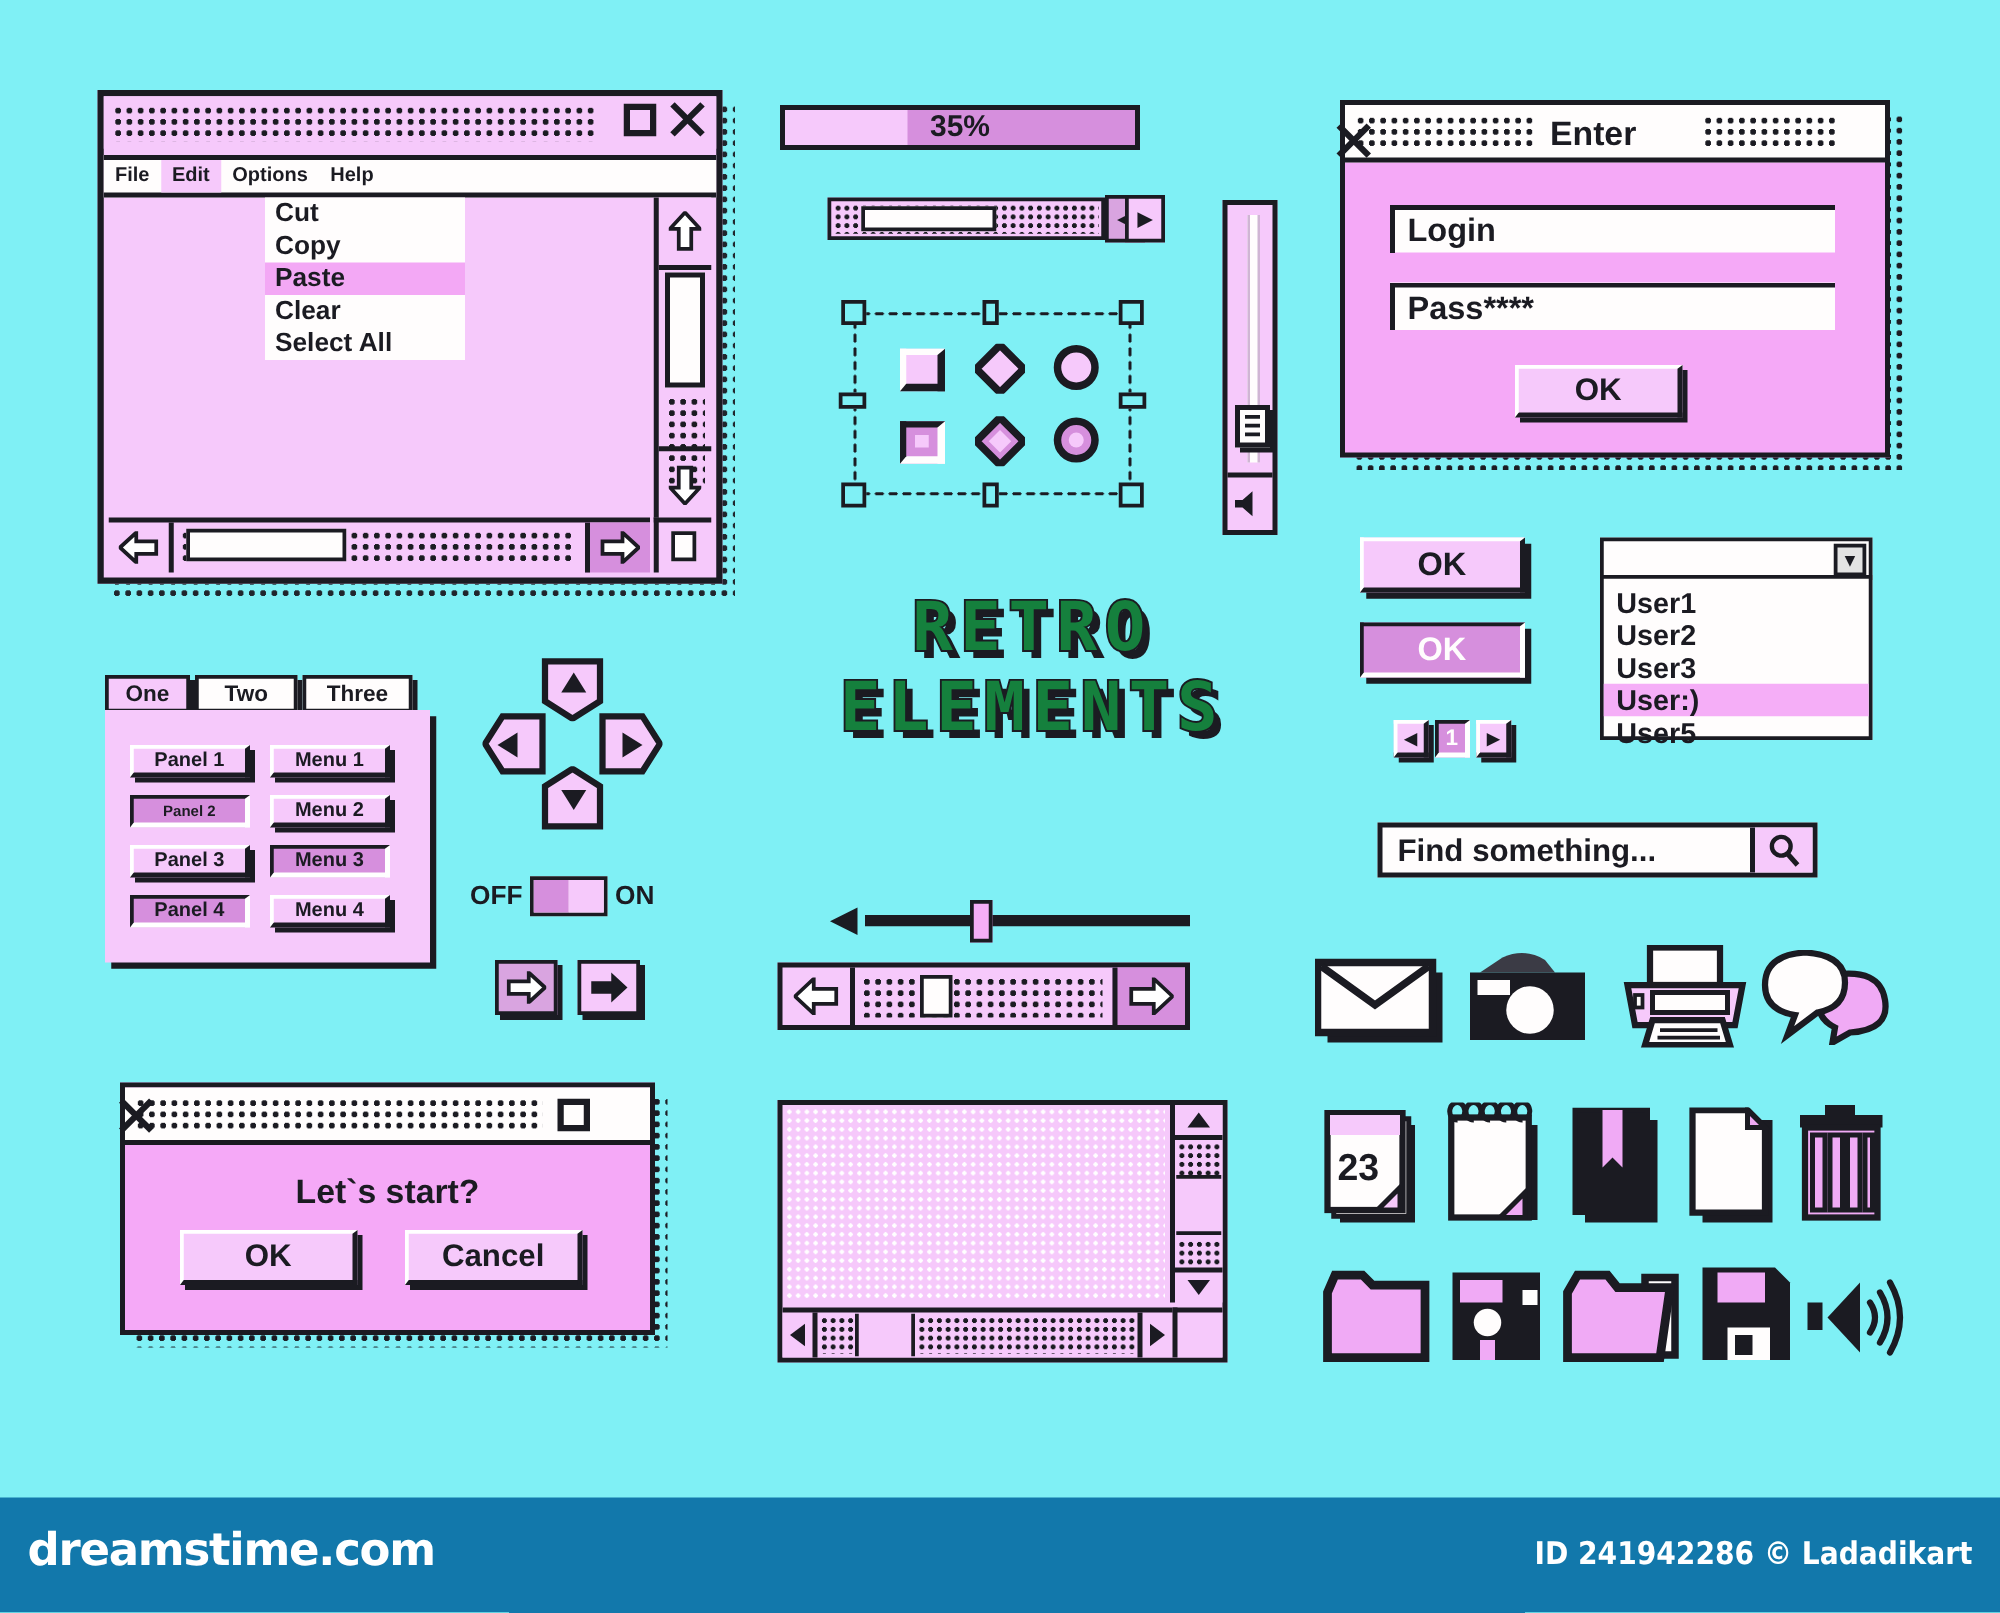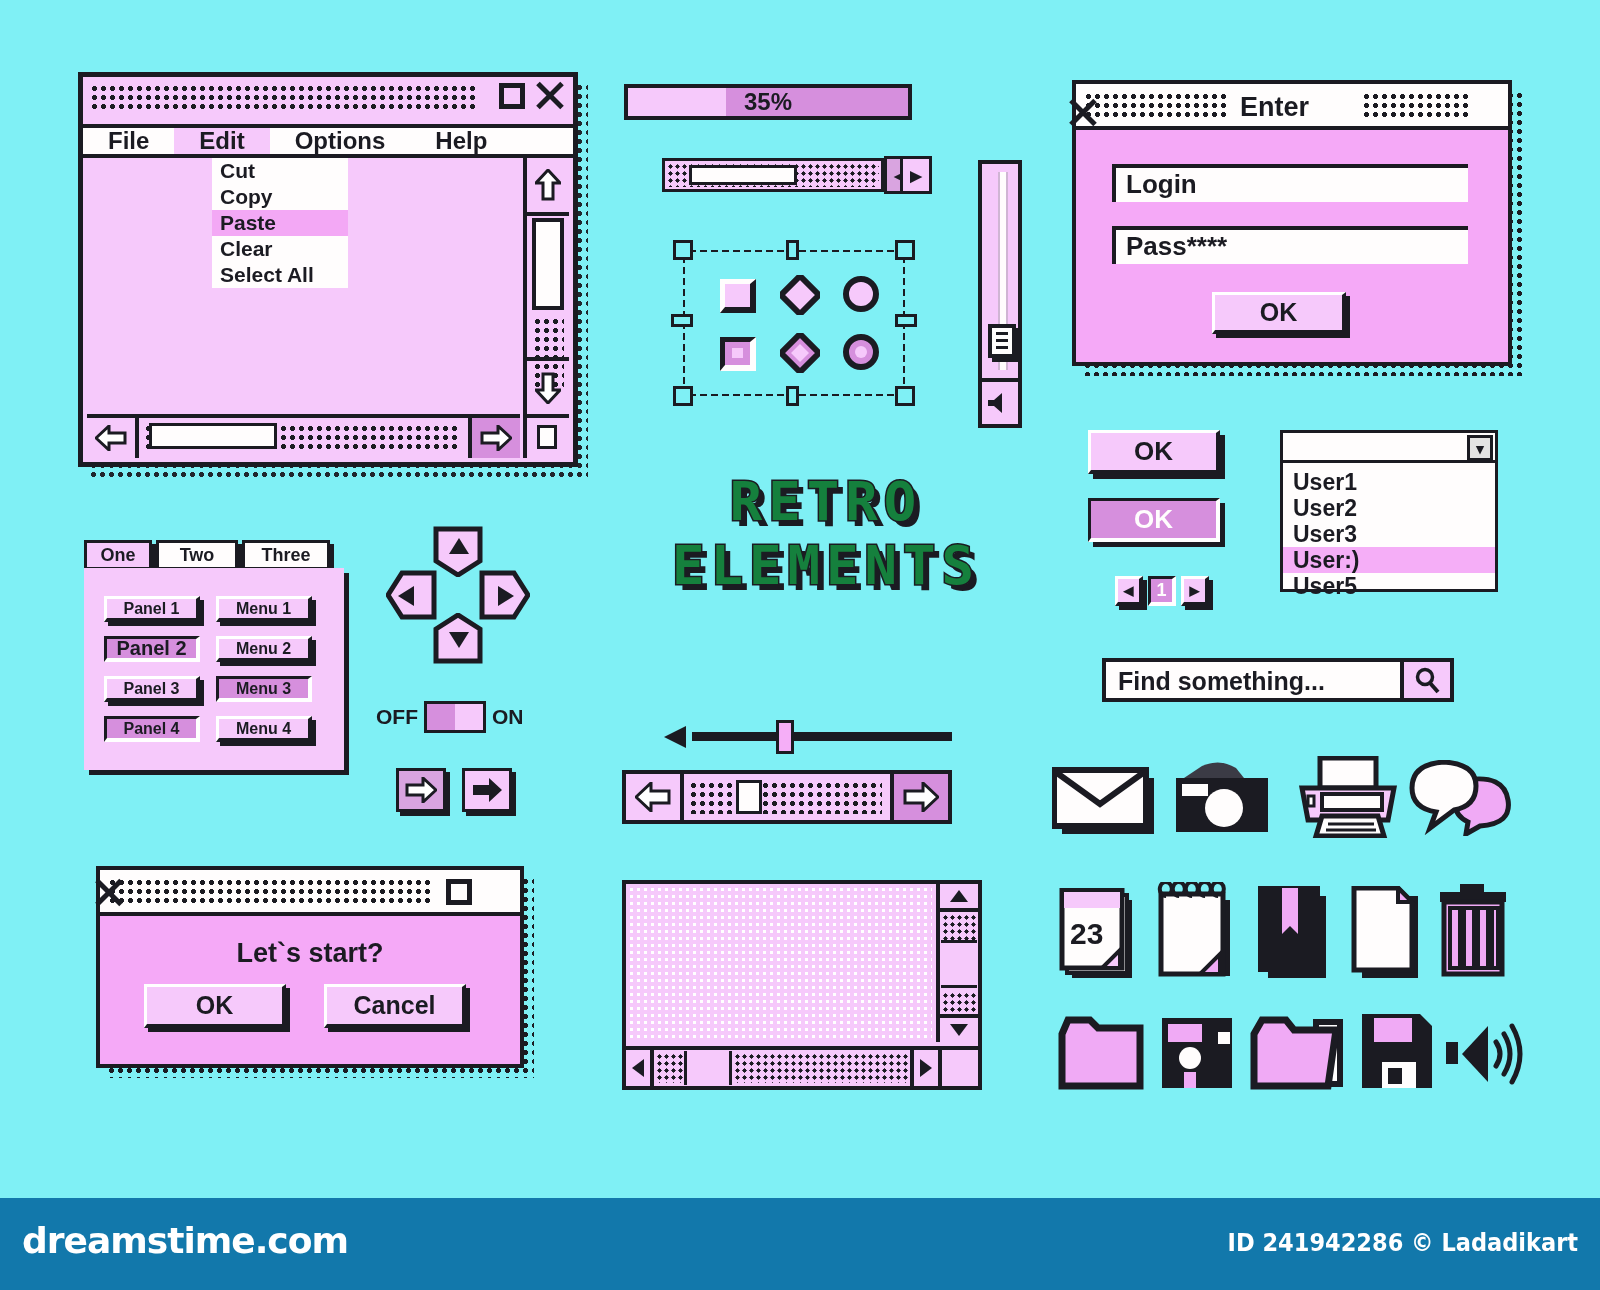--- a/index.html
+++ b/index.html
@@ -68,24 +68,24 @@
   .titlebar{position:absolute;left:5px;top:5px;right:5px;height:42px;background:#f6c9fb;}
   .tb-dots{position:absolute;left:6px;top:6px;right:96px;bottom:6px;}
   .tb-btns{position:absolute;right:8px;top:4px;display:flex;gap:10px;align-items:center;}
   .sq-btn{width:26px;height:26px;border:5px solid #1b1b22;box-sizing:border-box;background:transparent;}
   .x-btn{width:30px;height:30px;position:relative;}
   .x-btn:before,.x-btn:after{content:"";position:absolute;left:-2px;top:12px;width:34px;height:5px;background:#1b1b22;}
   .x-btn:before{transform:rotate(45deg);}
   .x-btn:after{transform:rotate(-45deg);}
 
   .menubar{position:absolute;left:5px;top:52px;right:5px;height:34px;background:#fffdfd;border-top:4px solid #1b1b22;border-bottom:4px solid #1b1b22;box-sizing:border-box;display:flex;align-items:center;}
-  .menubar .mi{font-size:24px;font-weight:bold;padding:0 25px;line-height:26px;color:#1b1b22;}
+  .menubar .mi{font-size:16px;font-weight:bold;padding:0 9px;line-height:26px;color:#1b1b22;}
   .menubar .mi.active{background:#f6c9fb;}
 
-  .dropdown{position:absolute;left:134px;top:86px;width:136px;background:#fffdfd;border:0;z-index:6;}
+  .dropdown{position:absolute;left:134px;top:86px;width:160px;background:#fffdfd;border:0;z-index:6;}
   .dropdown .di{font-size:21px;font-weight:bold;padding:1px 0 1px 8px;color:#1b1b22;}
   .dropdown .di.hl{background:#f3a8f5;}
 
   .canvas1{position:absolute;left:9px;top:90px;right:58px;bottom:58px;background:#f6c9fb;}
 
   .vscroll{position:absolute;right:9px;top:86px;bottom:52px;width:46px;background:#f6c9fb;border-left:4px solid #1b1b22;box-sizing:border-box;}
   .arrow-up,.arrow-dn{position:absolute;left:0;width:42px;height:54px;display:flex;align-items:center;justify-content:center;}
   .arrow-up{top:0;border-bottom:4px solid #1b1b22;}
   .arrow-dn{bottom:0;border-top:4px solid #1b1b22;}
   .thumb1{position:absolute;left:5px;top:60px;width:32px;height:92px;background:#fffdfd;border:4px solid #1b1b22;box-sizing:border-box;}
@@ -344,21 +344,21 @@
     <span>Two</span>
   </div>
   <div class="abs tab bd3 wht sh-sm" style="left:158px;top:0;width:88px;">
     <span>Three</span>
   </div>
 
   <div class="abs pink sh" style="left:0;top:28px;width:260px;height:202px;">
     <div class="abs btn3d sh-sm pink" style="left:20px;top:28px;width:96px;height:26px;font-size:16px;">
         <span>Panel 1</span>
       </div>
-    <div class="abs btn3di pink2" style="left:20px;top:68px;width:96px;height:26px;font-size:20px;">
+    <div class="abs btn3di pink2" style="left:20px;top:68px;width:96px;height:26px;font-size:12px;">
         <span>Panel 2</span>
       </div>
     <div class="abs btn3d sh-sm pink" style="left:20px;top:108px;width:96px;height:26px;font-size:16px;">
         <span>Panel 3</span>
       </div>
     <div class="abs btn3di pink2" style="left:20px;top:148px;width:96px;height:26px;font-size:16px;">
         <span>Panel 4</span>
       </div>
 
     <div class="abs btn3d sh-sm pink" style="left:132px;top:28px;width:96px;height:26px;font-size:16px;">

